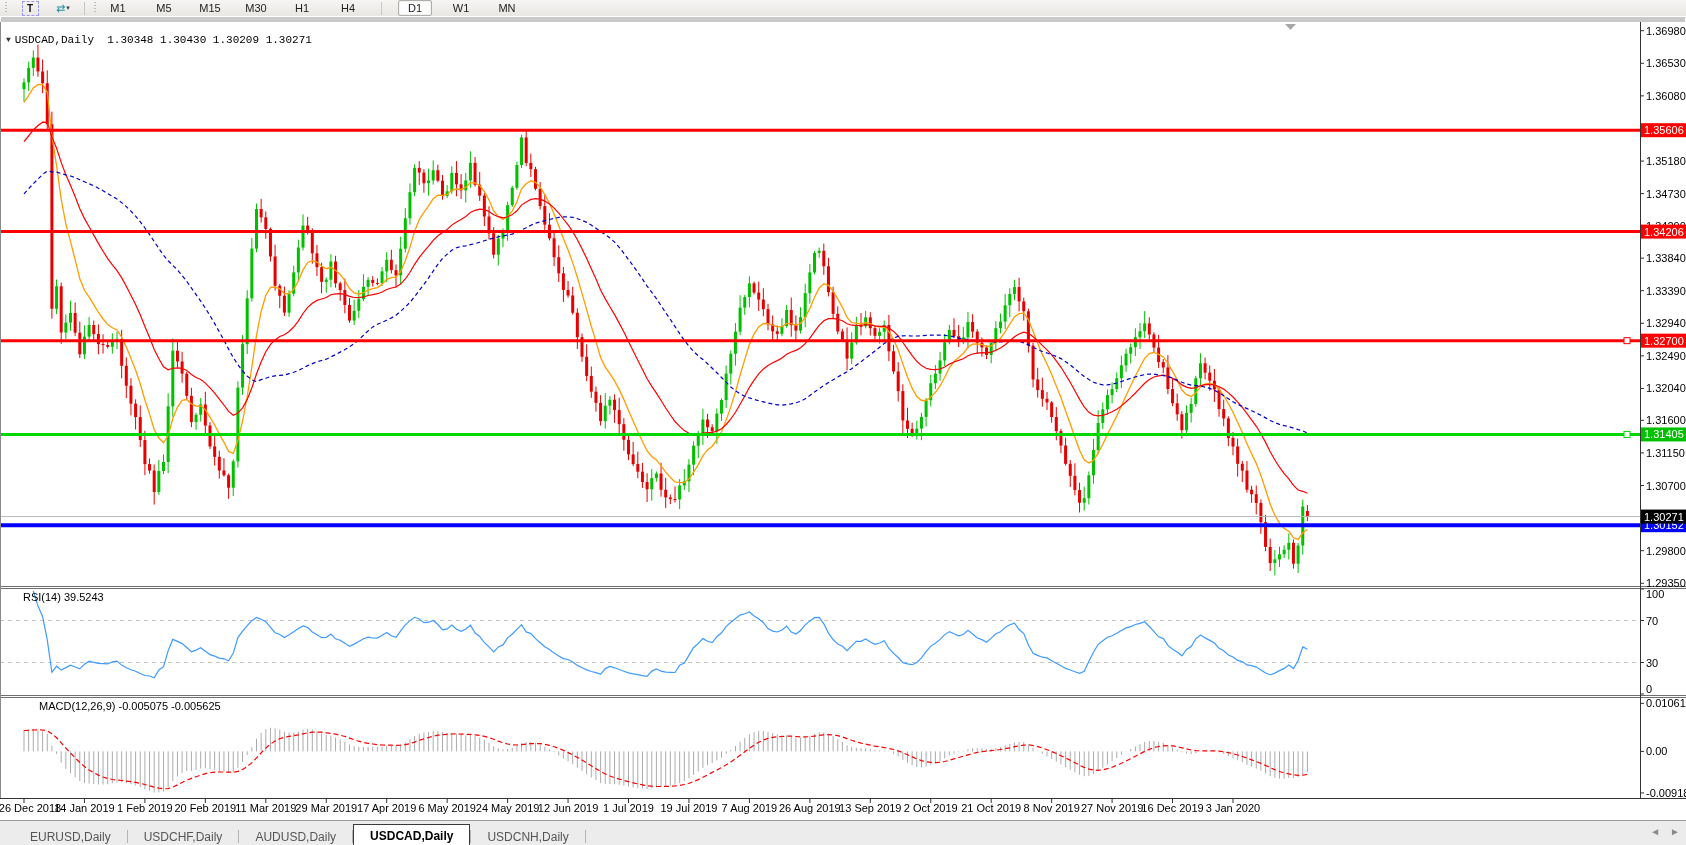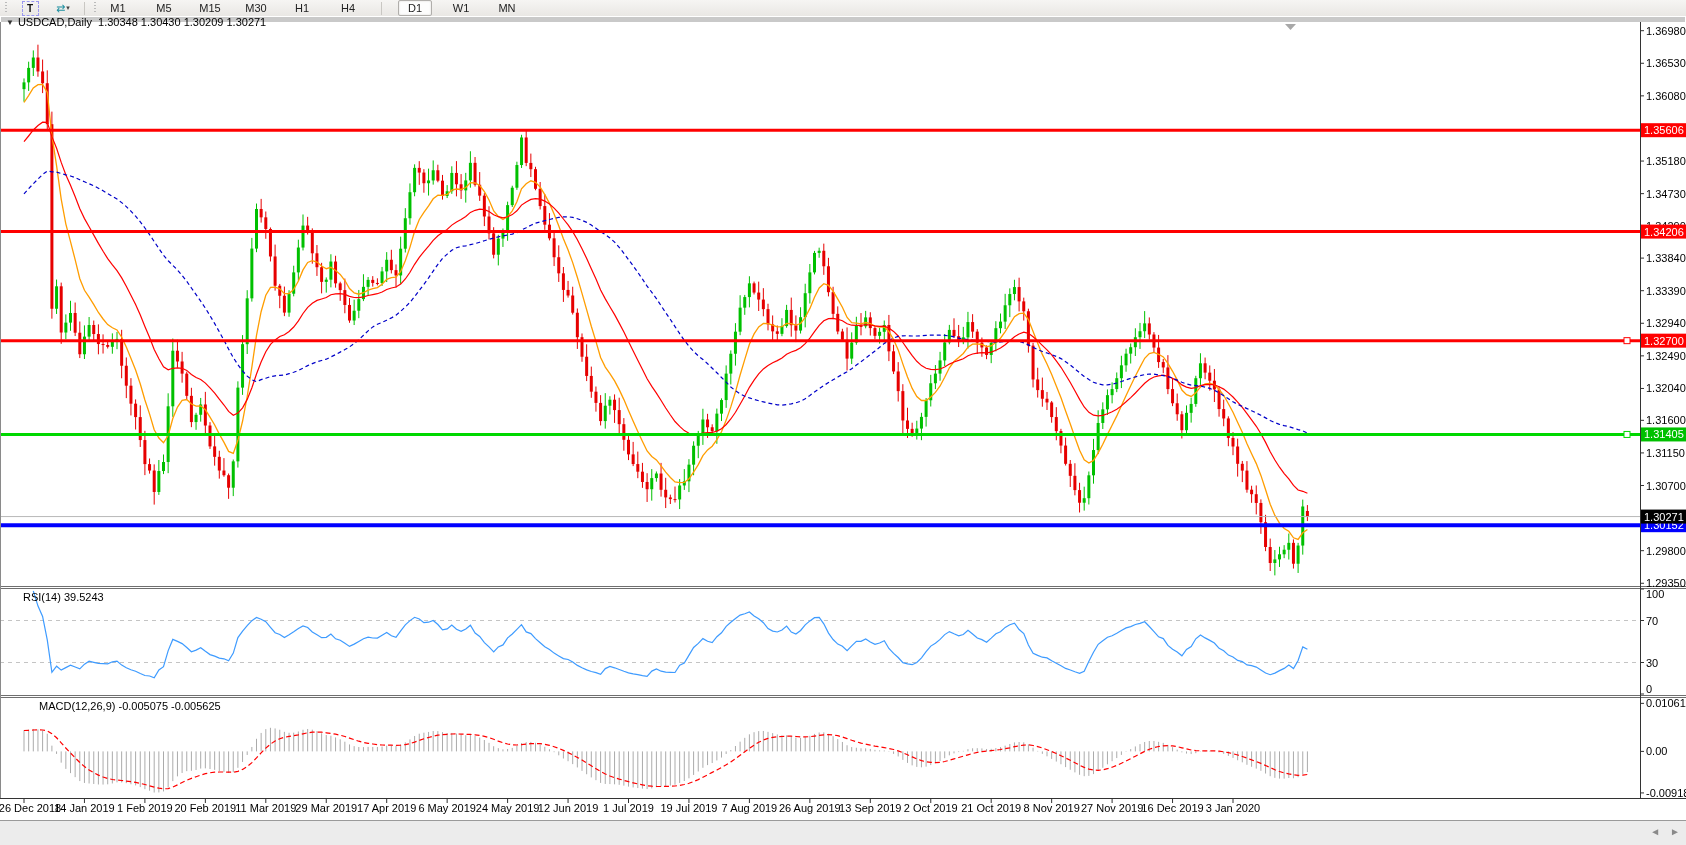--- a/index.html
+++ b/index.html
@@ -10,21 +10,21 @@
   .tbtn{height:14px;min-width:22px;padding:0 5px;display:flex;align-items:center;justify-content:center;cursor:default;border:1px solid transparent;border-radius:2px;}
   .tbtn.active{background:#fdfdfd;border:1px solid #b0aeab;box-shadow:inset 0 0 2px #d8d6d2;}
   .sep{width:1px;height:13px;background:#c9c7c3;margin:0 4px;}
   .icon-t{width:15px;height:13px;border:1px dashed #9a98f0;display:flex;align-items:center;justify-content:center;font-weight:bold;color:#111;font-size:10px;margin-left:2px;}
   .icon-cycle{color:#1d8fa0;font-size:11px;letter-spacing:-1px;}
   .dd-arrow{font-size:7px;color:#444;margin-left:2px;}
   
   #chart-wrap{position:absolute;left:0;top:16px;width:1686px;height:804px;background:#fff;}
   #chart-wrap svg{display:block;}
   .overlay-label{position:absolute;font-size:11px;color:#000;white-space:nowrap;pointer-events:none;}
-  #chart-title{left:6px;top:0;}
+  #chart-title{left:6px;top:18px;font-family:Liberation Mono, monospace;}
   #rsi-label{left:23px;top:575px;}
   #macd-label{left:7px;top:684px;margin-left:32px;}
   .tri{display:inline-block;font-size:8px;vertical-align:1px;margin-right:4px;color:#333;}
   
   #tabbar{position:absolute;left:0;top:820px;width:1686px;height:25px;background:#ececec;border-top:1px solid #9a9a9a;display:flex;align-items:flex-end;font-size:12px;color:#555;}
   .tab{height:19px;display:flex;align-items:center;padding:0 16px;margin-top:2px;cursor:default;position:relative;}
   .tab-sep{width:1px;height:13px;background:#b5b5b5;align-self:center;margin-top:4px;}
   .tab.active{background:#ffffff;border:1px solid #3a3a3a;border-bottom:none;height:21px;color:#000;font-weight:bold;z-index:2;}
   #tab-arrows{position:absolute;right:6px;top:5px;display:flex;gap:10px;color:#8a8a8a;font-size:10px;}
   #tab-arrows span{cursor:default;}
@@ -1026,19 +1026,31 @@
         <text x="1233" y="796" font-size="11" font-family="&quot;Liberation Sans&quot;,sans-serif" text-anchor="middle" fill="#000000">3 Jan 2020</text>
       </svg>
     <div id="chart-title" class="overlay-label">
       <span class="tri">▼</span><span>USDCAD,Daily</span>&nbsp;&nbsp;<span>1.30348 1.30430 1.30209 1.30271</span>
     </div>
     <div id="rsi-label" class="overlay-label">RSI(14) 39.5243</div>
     <div id="macd-label" class="overlay-label">MACD(12,26,9) -0.005075 -0.005625</div>
   </div>
 
   <div id="tabbar">
+    <div id="tabs-holder" style="display:flex;align-items:flex-end;margin-left:14px;">
+        <div class="tab">EURUSD,Daily</div>
+        <div class="tab-sep"></div>
+        <div class="tab">USDCHF,Daily</div>
+        <div class="tab-sep"></div>
+        <div class="tab">AUDUSD,Daily</div>
+        <div class="tab-sep"></div>
+        <div class="tab active">USDCAD,Daily</div>
+        <div class="tab-sep"></div>
+        <div class="tab">USDCNH,Daily</div>
+        <div class="tab-sep"></div>
+      </div>
     <div id="tab-arrows">
       <span>◄</span>
       <span>►</span>
     </div>
   </div>
 
 </div>
 
 </body></html>

